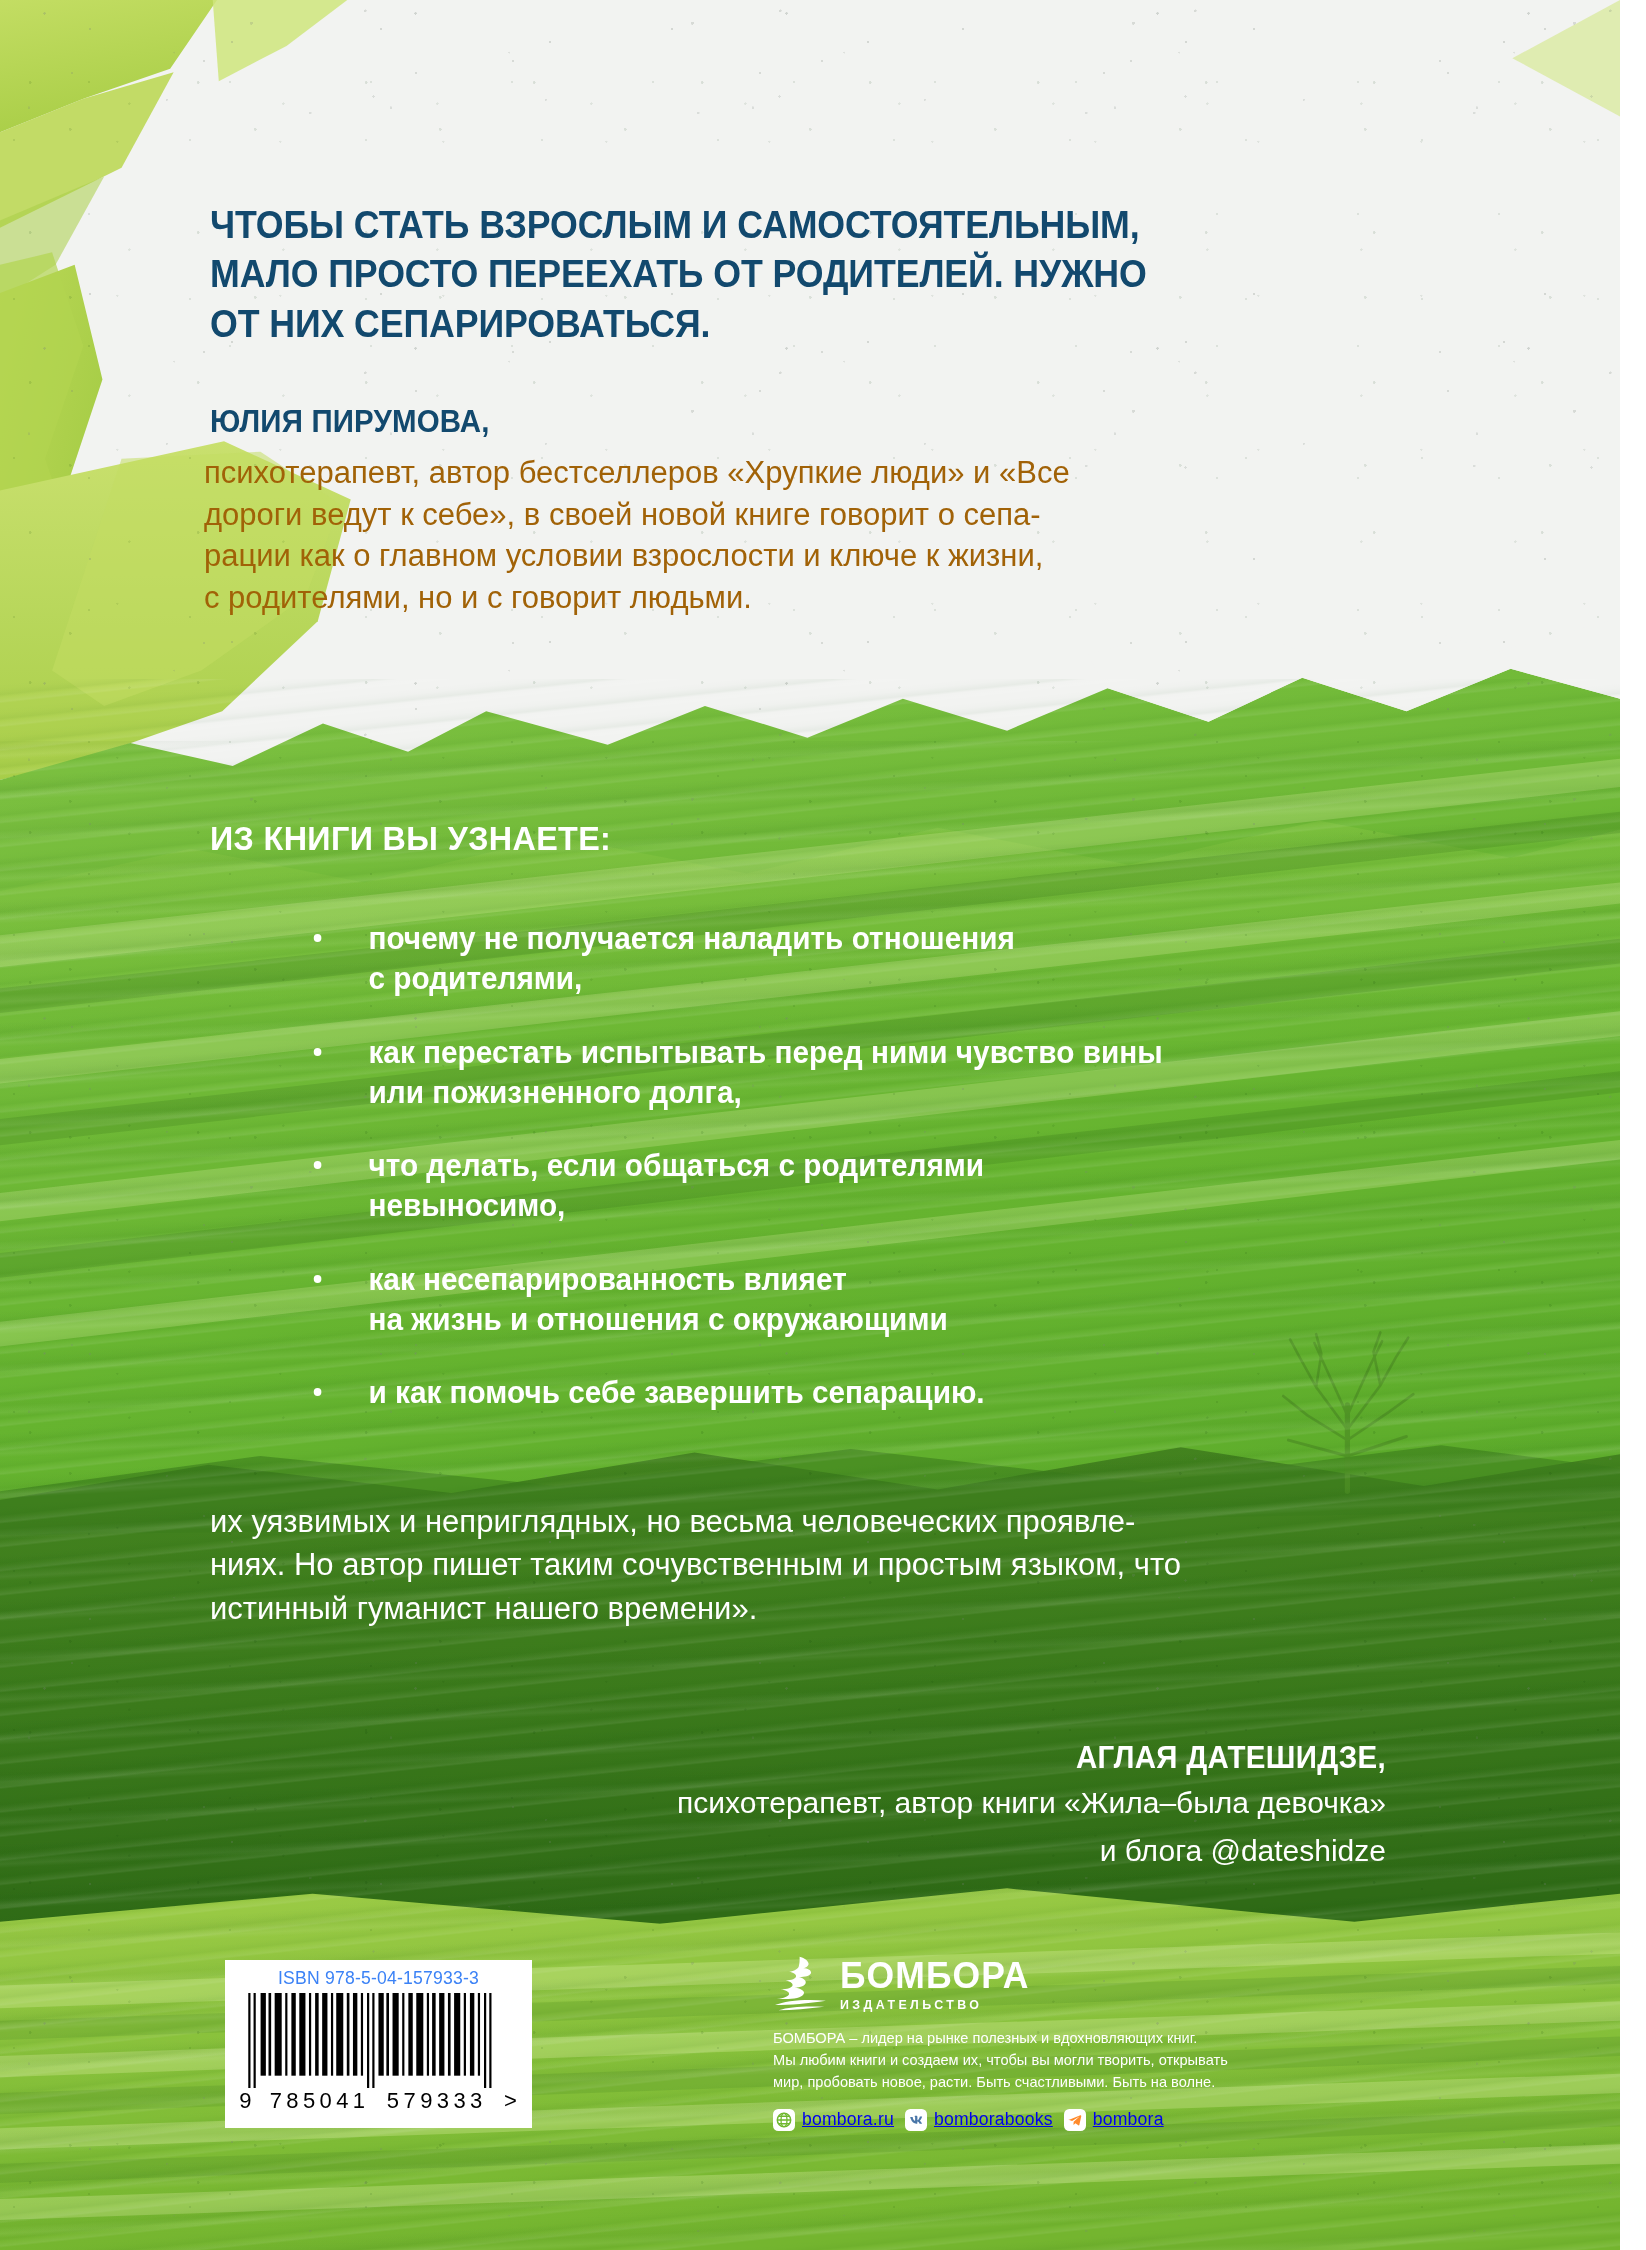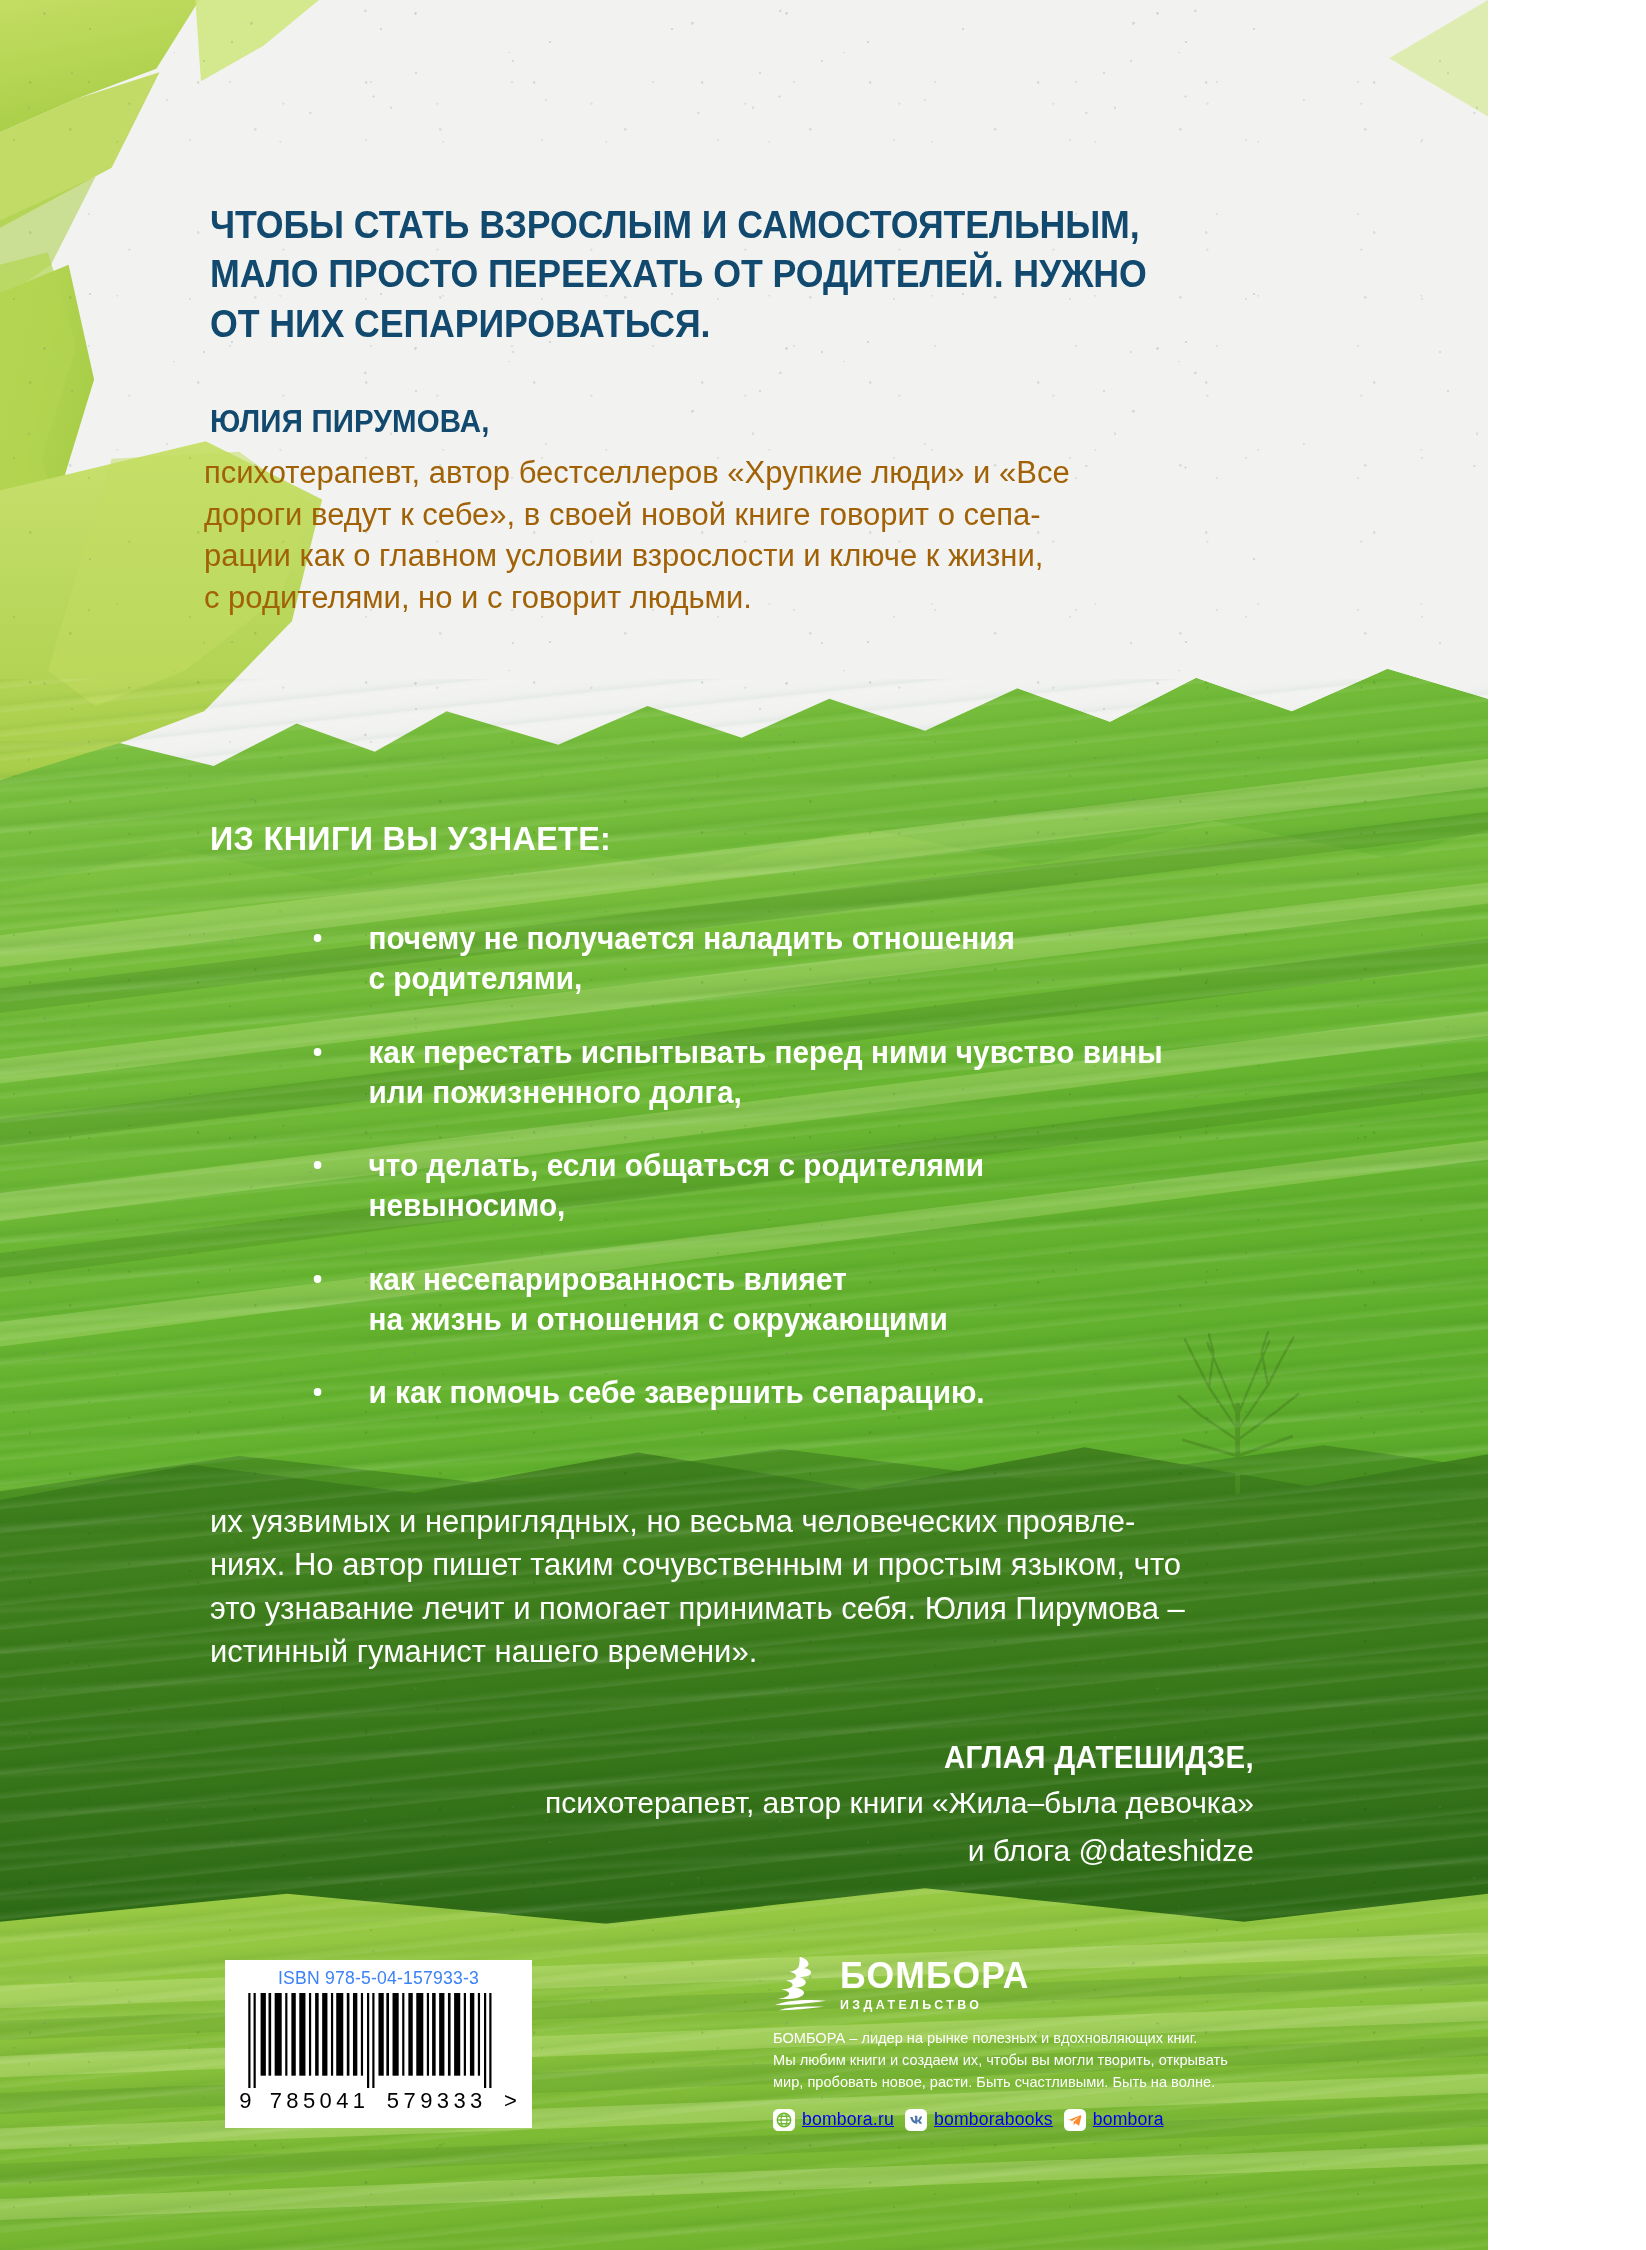--- a/index.html
+++ b/index.html
@@ -7,21 +7,21 @@
   html, body {
     background: #ffffff;
   }
 
   body {
     font-family: "Liberation Sans", sans-serif;
   }
 
   .cover {
     position: relative;
-    width: 1488px;
+    width: 1620px;
     height: 2251px;
     overflow: hidden;
     background: #f2f3f1;
   }
 
   
 
   .bg-paper {
     position: absolute;
     inset: 0;
@@ -491,21 +491,20 @@
       </li>
       <li class="bullet">
         <span class="dot"></span>
         <div>и как помочь себе завершить сепарацию.</div>
       </li>
     </ul>
 
     <div class="quote">
       <div>их уязвимых и неприглядных, но весьма человеческих проявле-</div>
       <div>ниях. Но автор пишет таким сочувственным и простым языком, что</div>
-      <div>это узнавание лечит и помогает принимать себя. Юлия Пирумова –</div>
       <div>истинный гуманист нашего времени».</div>
     </div>
 
     <div class="quote-author">
       <div class="qa-name">АГЛАЯ ДАТЕШИДЗЕ,</div>
       <div class="qa-line">психотерапевт, автор книги «Жила–была девочка»</div>
       <div class="qa-line">и блога @dateshidze</div>
     </div>
 
     <div class="barcode-box">

